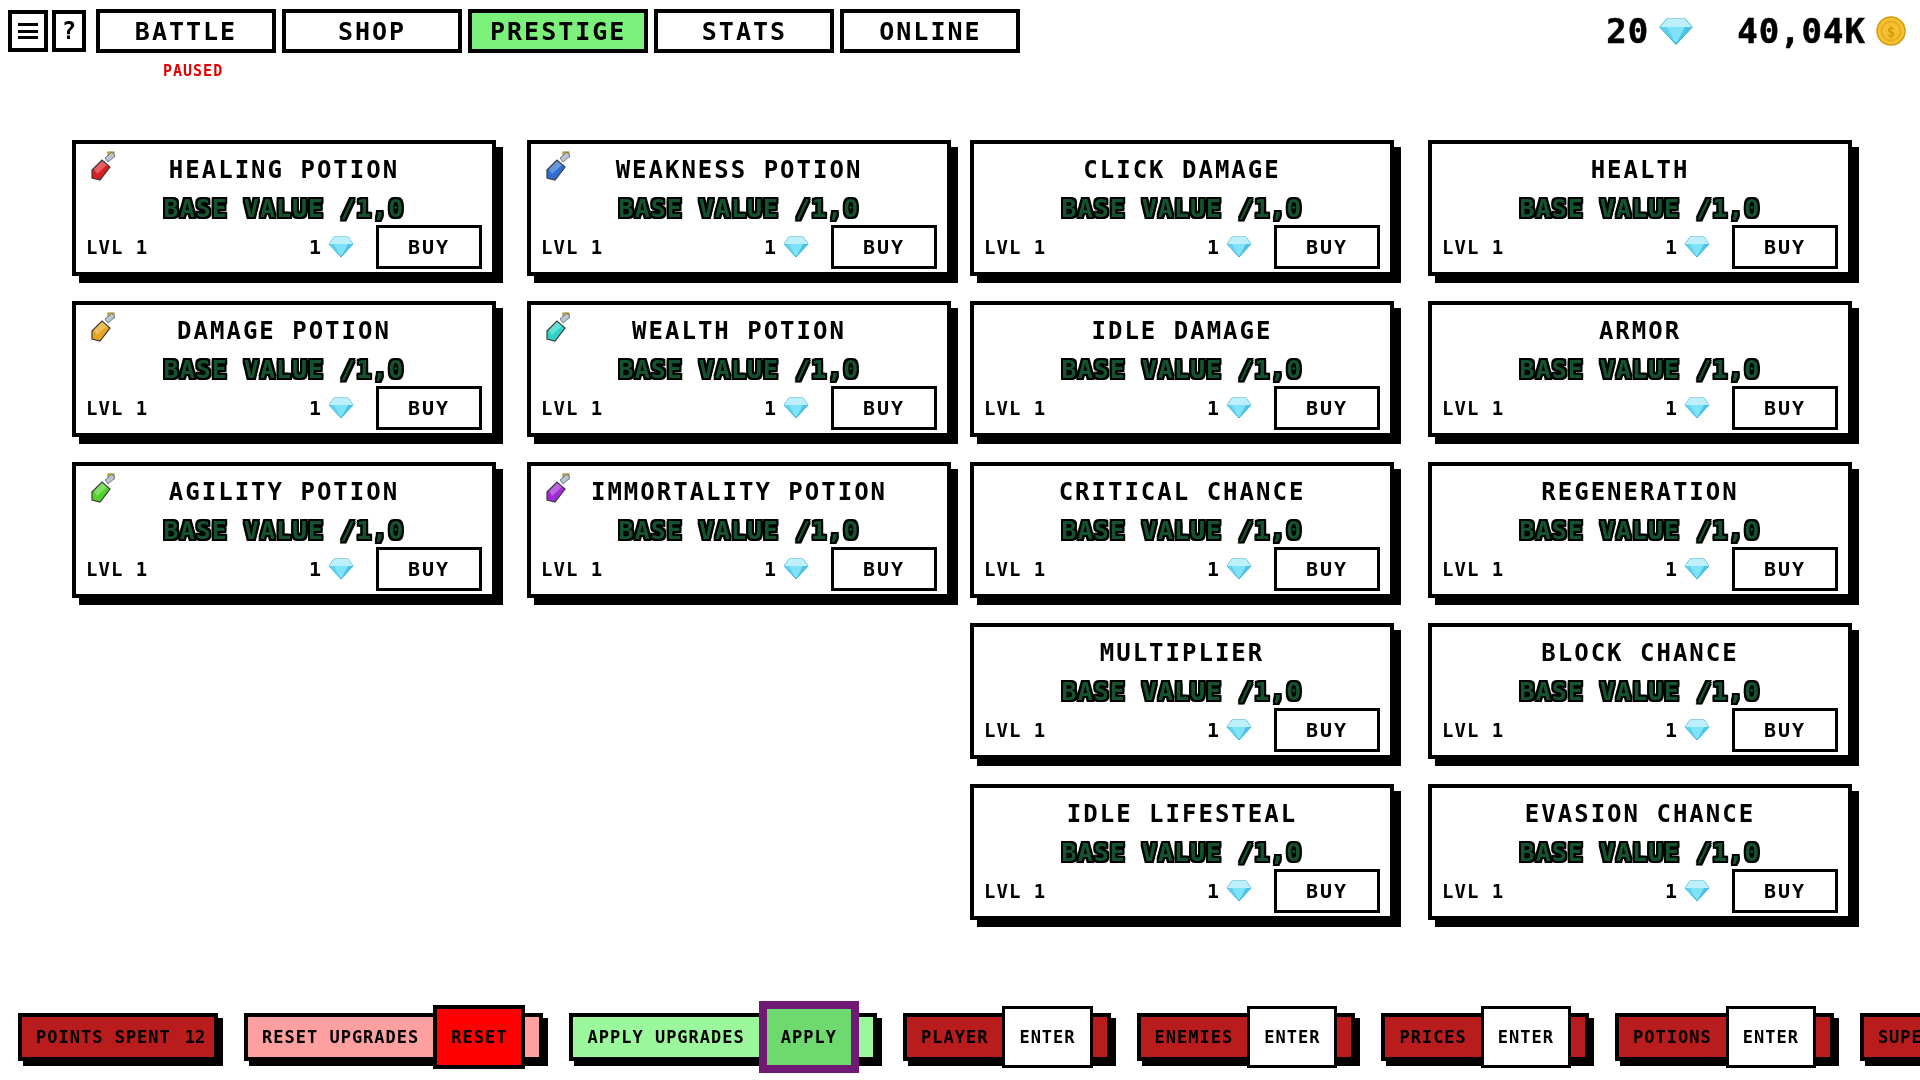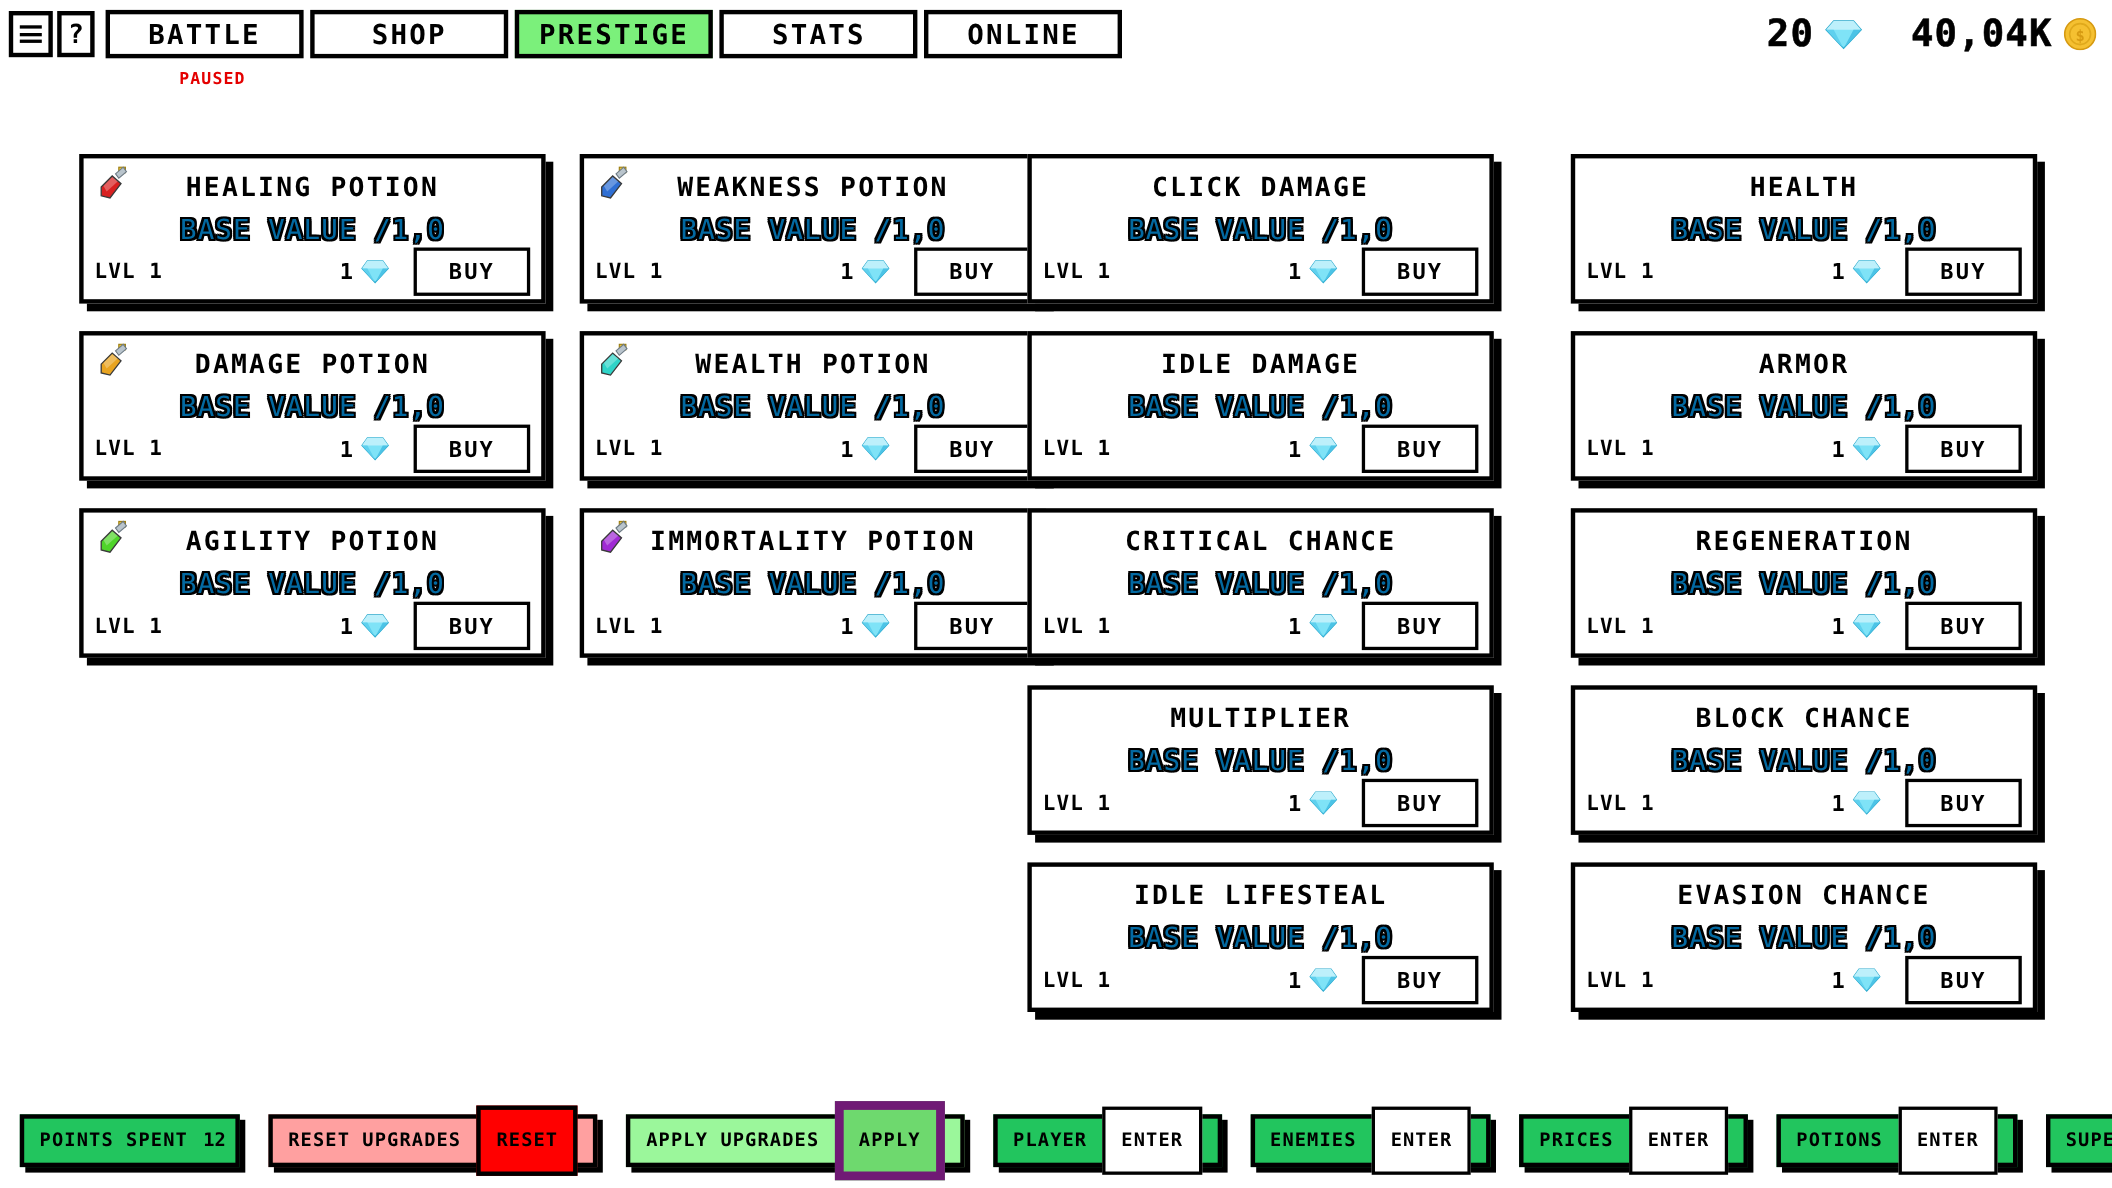--- a/index.html
+++ b/index.html
@@ -121,21 +121,21 @@
     top: 140px;
     width: 1920px;
   }
 
   .col {
     position: absolute;
     width: 430px;
   }
   .col-1 { left: 72px; }
   .col-2 { left: 527px; }
-  .col-3 { left: 934px; }
+  .col-3 { left: 970px; }
   .col-4 { left: 1428px; }
 
   .card {
     position: relative;
     width: 424px;
     height: 136px;
     background: #ffffff;
     border: 4px solid #000000;
     box-shadow: 7px 7px 0 0 #000000;
     margin-bottom: 25px;
@@ -165,23 +165,23 @@
     letter-spacing: 2px;
     color: #000;
     font-family: "DejaVu Sans Mono", monospace;
     line-height: 40px;
   }
 
   .card-sub {
     width: 100%;
     text-align: center;
     font-size: 25px;
-    font-weight: normal;
+    font-weight: bold;
     letter-spacing: 1px;
-    color: #0369a1;
+    color: #14532d;
     font-family: "DejaVu Sans Mono", monospace;
     line-height: 38px;
     text-shadow:
       -2px -2px 0 #000, 2px -2px 0 #000, -2px 2px 0 #000, 2px 2px 0 #000,
       -2px 0 0 #000, 2px 0 0 #000, 0 -2px 0 #000, 0 2px 0 #000;
   }
 
   .card-foot {
     position: absolute;
     left: 10px;
@@ -242,21 +242,21 @@
     height: 58px;
     display: flex;
     align-items: center;
     padding-left: 18px;
   }
 
   .bpanel {
     height: 48px;
     border: 4px solid #000;
     box-shadow: 5px 5px 0 0 #000;
-    background: #22c55e;
+    background: #b91c1c;
     display: flex;
     align-items: center;
     justify-content: space-between;
     padding: 0 14px;
     margin-right: 26px;
     gap: 14px;
   }
 
   .bpanel.red { background: #ffa0a0; }
   .bpanel.green { background: #9bf79b; }

